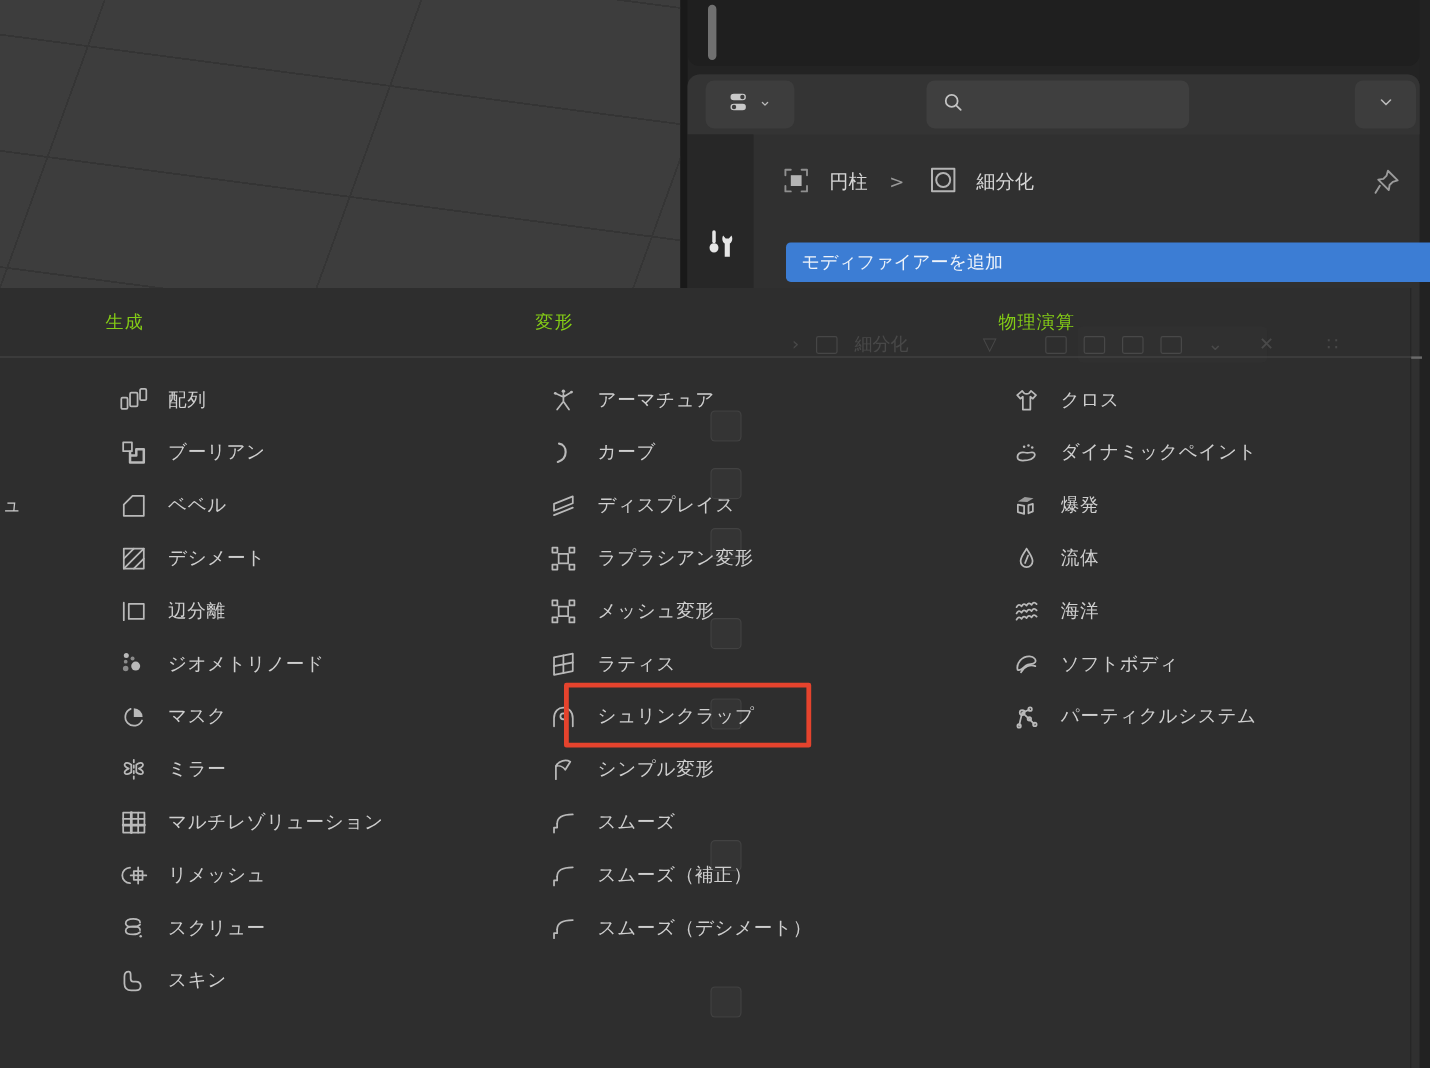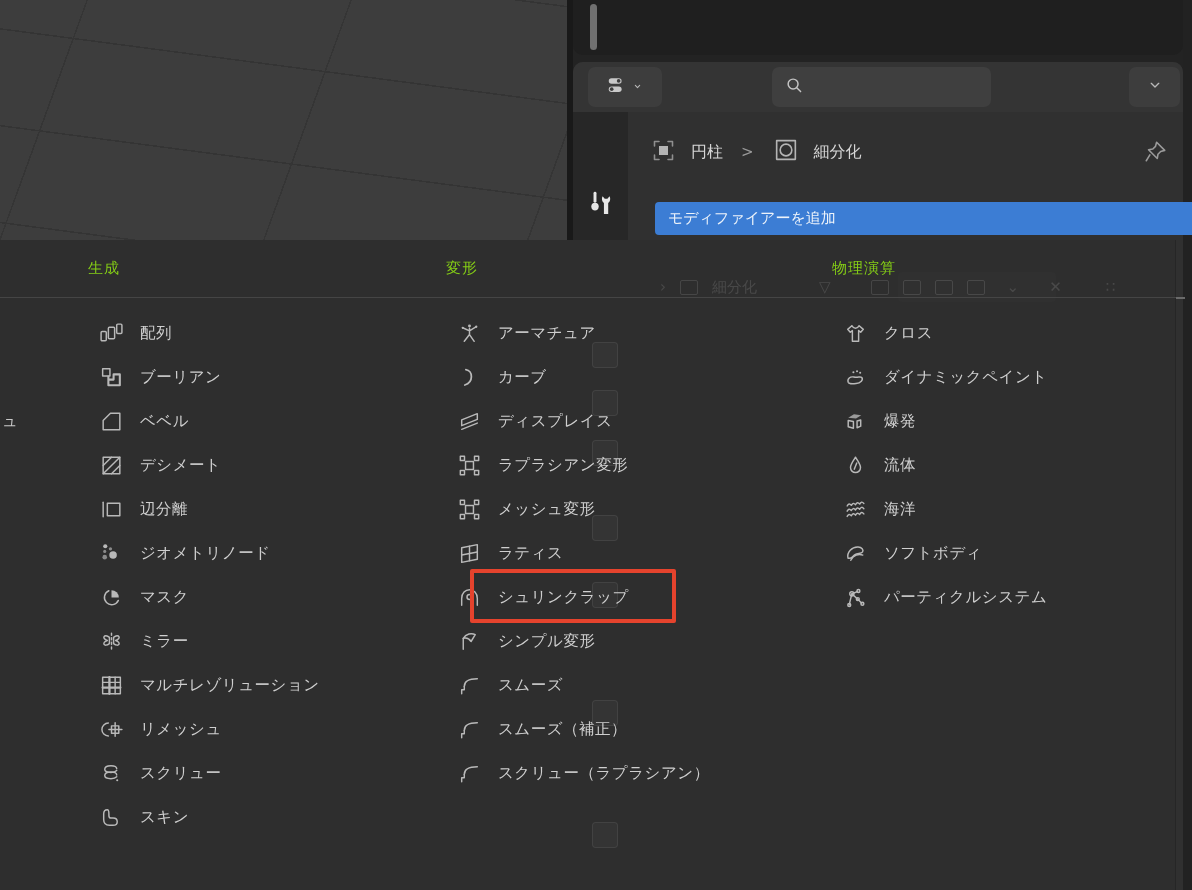--- a/index.html
+++ b/index.html
@@ -406,21 +406,21 @@
             </span>
             <span>スムーズ（補正）</span>
           </div>
           <div class="menu-item">
             <span class="ic-wrap">
               <svg class="ic" viewBox="0 0 24 24" width="25" height="25">
                 <path d="M4.5 20 V16 H7 V13"></path>
                 <path d="M7 13 C7 8 11 5.5 19.5 5.5"></path>
               </svg>
             </span>
-            <span>スクリュー（ラプラシアン）</span>
+            <span>スムーズ（デシメート）</span>
           </div>
         </div>
         <div class="menu-col" style="left: 832px;">
           <span class="col-header">物理演算</span>
           <div class="menu-item">
             <span class="ic-wrap">
               <svg class="ic" viewBox="0 0 24 24" width="25" height="25">
                 <path d="M8.5 4.5 L4.5 8 L7 10.8 L9 9.2 V19.5 H15 V9.2 L17 10.8 L19.5 8 L15.5 4.5 C14.5 6.3 13.3 7 12 7 C10.7 7 9.5 6.3 8.5 4.5 Z"></path>
               </svg>
             </span>

